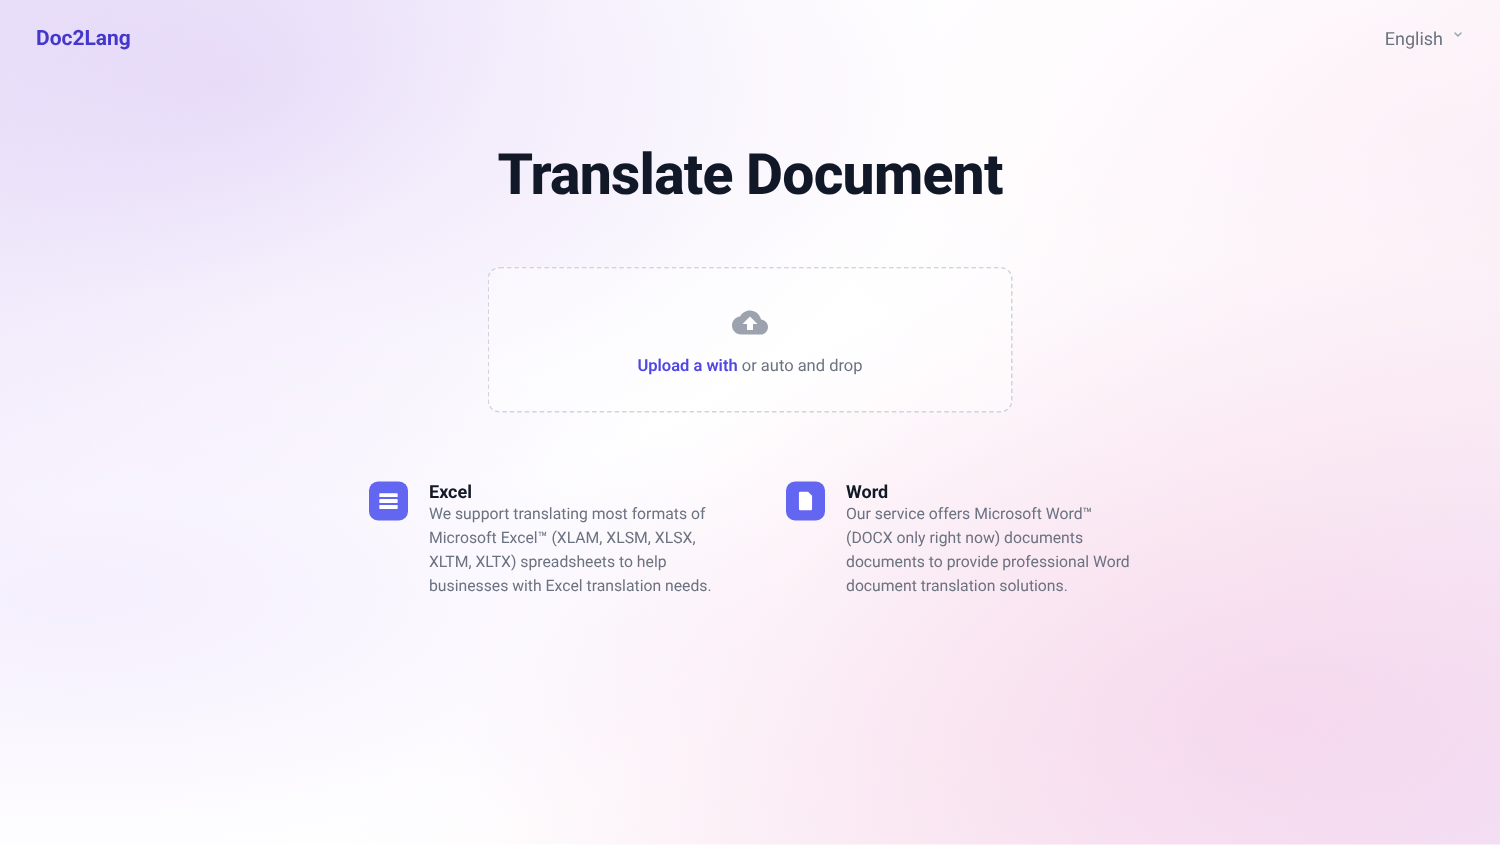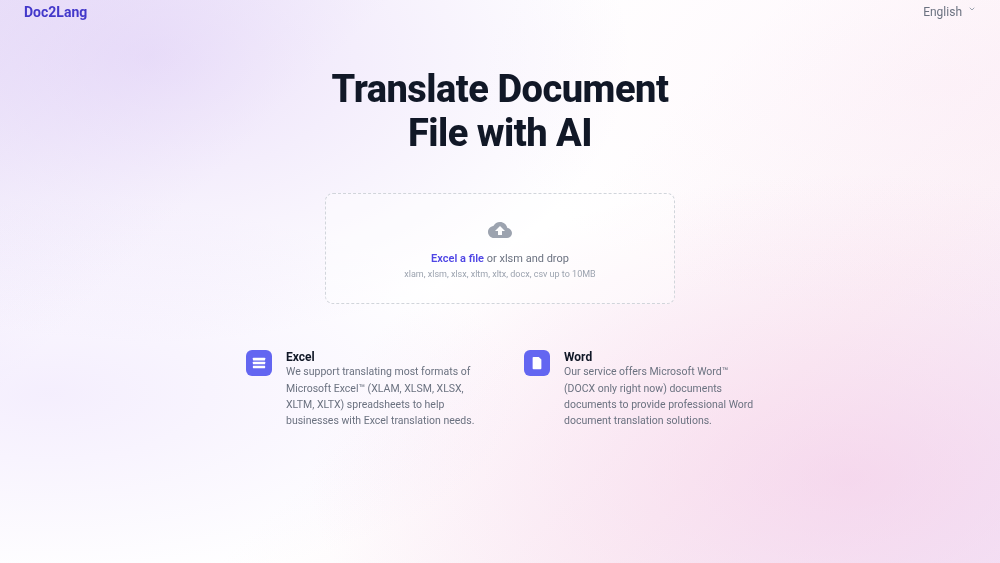--- a/index.html
+++ b/index.html
@@ -34,21 +34,21 @@
         radial-gradient(ellipse at 85% 85%, rgba(240, 180, 220, 0.4) 0%, transparent 45%),
         radial-gradient(ellipse at 5% 70%, rgba(220, 200, 250, 0.3) 0%, transparent 35%),
         radial-gradient(ellipse at 95% 15%, rgba(250, 220, 240, 0.25) 0%, transparent 35%);
       pointer-events: none;
     }
     
     .header {
       display: flex;
       justify-content: space-between;
       align-items: center;
-      padding: 4px 24px;
+      padding: 18px 24px;
       position: relative;
       z-index: 1;
     }
     
     .logo {
       color: #4338ca;
       font-weight: 700;
       font-size: 14px;
       cursor: pointer;
     }
@@ -194,33 +194,31 @@
     <span>English</span>
     <svg class="chevron-icon" viewBox="0 0 12 12" fill="none">
       <path d="M3 4.5L6 7.5L9 4.5" stroke="#9ca3af" stroke-width="1.5" stroke-linecap="round" stroke-linejoin="round"></path>
     </svg>
   </div>
 </div>
 
 <div class="hero">
   <h1 class="hero-title">
     <span>Translate Document</span><br>
-    <span>File with AI</span>
   </h1>
 
   <div class="upload-box">
     <div class="upload-icon">
       <svg width="26" height="26" viewBox="0 0 24 24" fill="currentColor">
         <path d="M19.35 10.04C18.67 6.59 15.64 4 12 4C9.11 4 6.6 5.64 5.35 8.04C2.34 8.36 0 10.91 0 14c0 3.31 2.69 6 6 6h13c2.76 0 5-2.24 5-5 0-2.64-2.05-4.78-4.65-4.96zM14 13v4h-4v-4H7l5-5 5 5h-3z"></path>
       </svg>
     </div>
     <div class="upload-text">
-      <span class="upload-link">Excel a file</span><span> or xlsm and drop</span>
-    </div>
-    <div class="upload-hint">xlam, xlsm, xlsx, xltm, xltx, docx, csv up to 10MB</div>
+      <span class="upload-link">Upload a with</span><span> or auto and drop</span>
+    </div>
   </div>
 </div>
 
 <div class="formats-section">
 
   <div class="formats-grid">
     <div class="format-card">
       <div class="format-icon">
         <svg width="14" height="14" viewBox="0 0 16 16" fill="currentColor">
           <rect x="1" y="2" width="14" height="3" rx="0.5"></rect>

